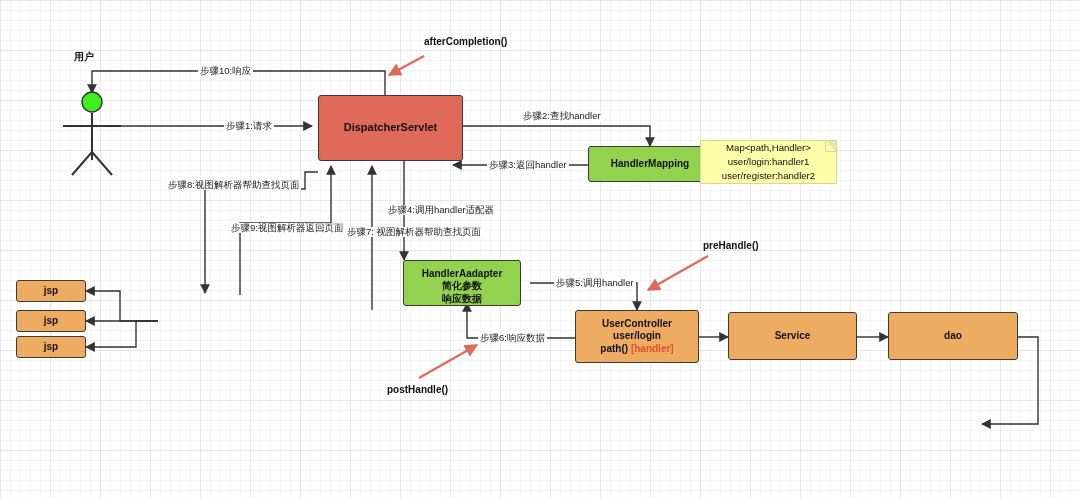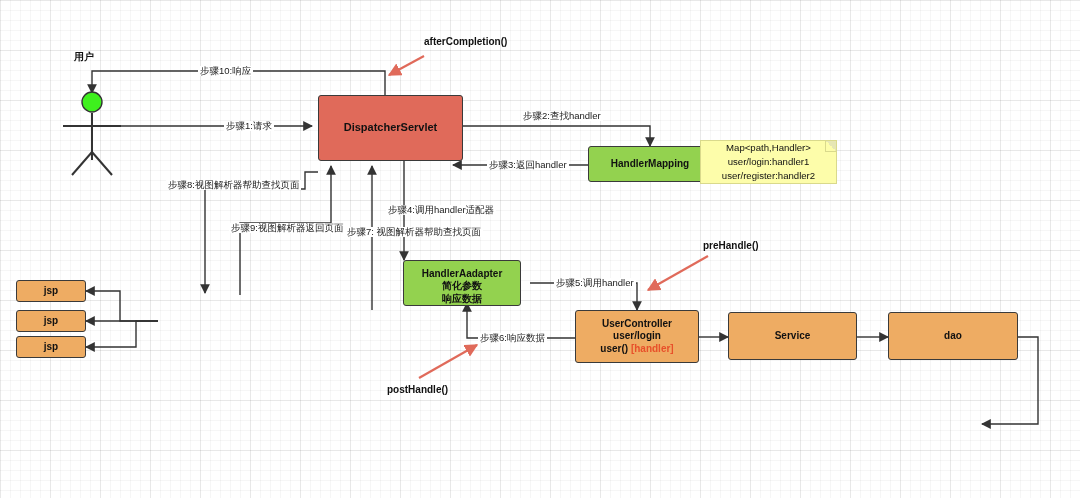--- a/index.html
+++ b/index.html
@@ -124,21 +124,21 @@
     <span>HandlerAadapter</span>
     <span>简化参数</span>
     <span>响应数据</span>
   </div>
 
 
   <div class="node orange t10" style="left:575px;top:310px;width:124px;height:53px;flex-direction:column;">
     <span>UserController</span>
     <span>user/login</span>
     <span>
-      <span>user()</span>
+      <span>path()</span>
       <span class="handler-red">[handler]</span>
     </span>
   </div>
 
   <div class="node orange t10" style="left:728px;top:312px;width:129px;height:48px;">
     <span>Service</span>
   </div>
 
   <div class="node orange t10" style="left:888px;top:312px;width:130px;height:48px;">
     <span>dao</span>

